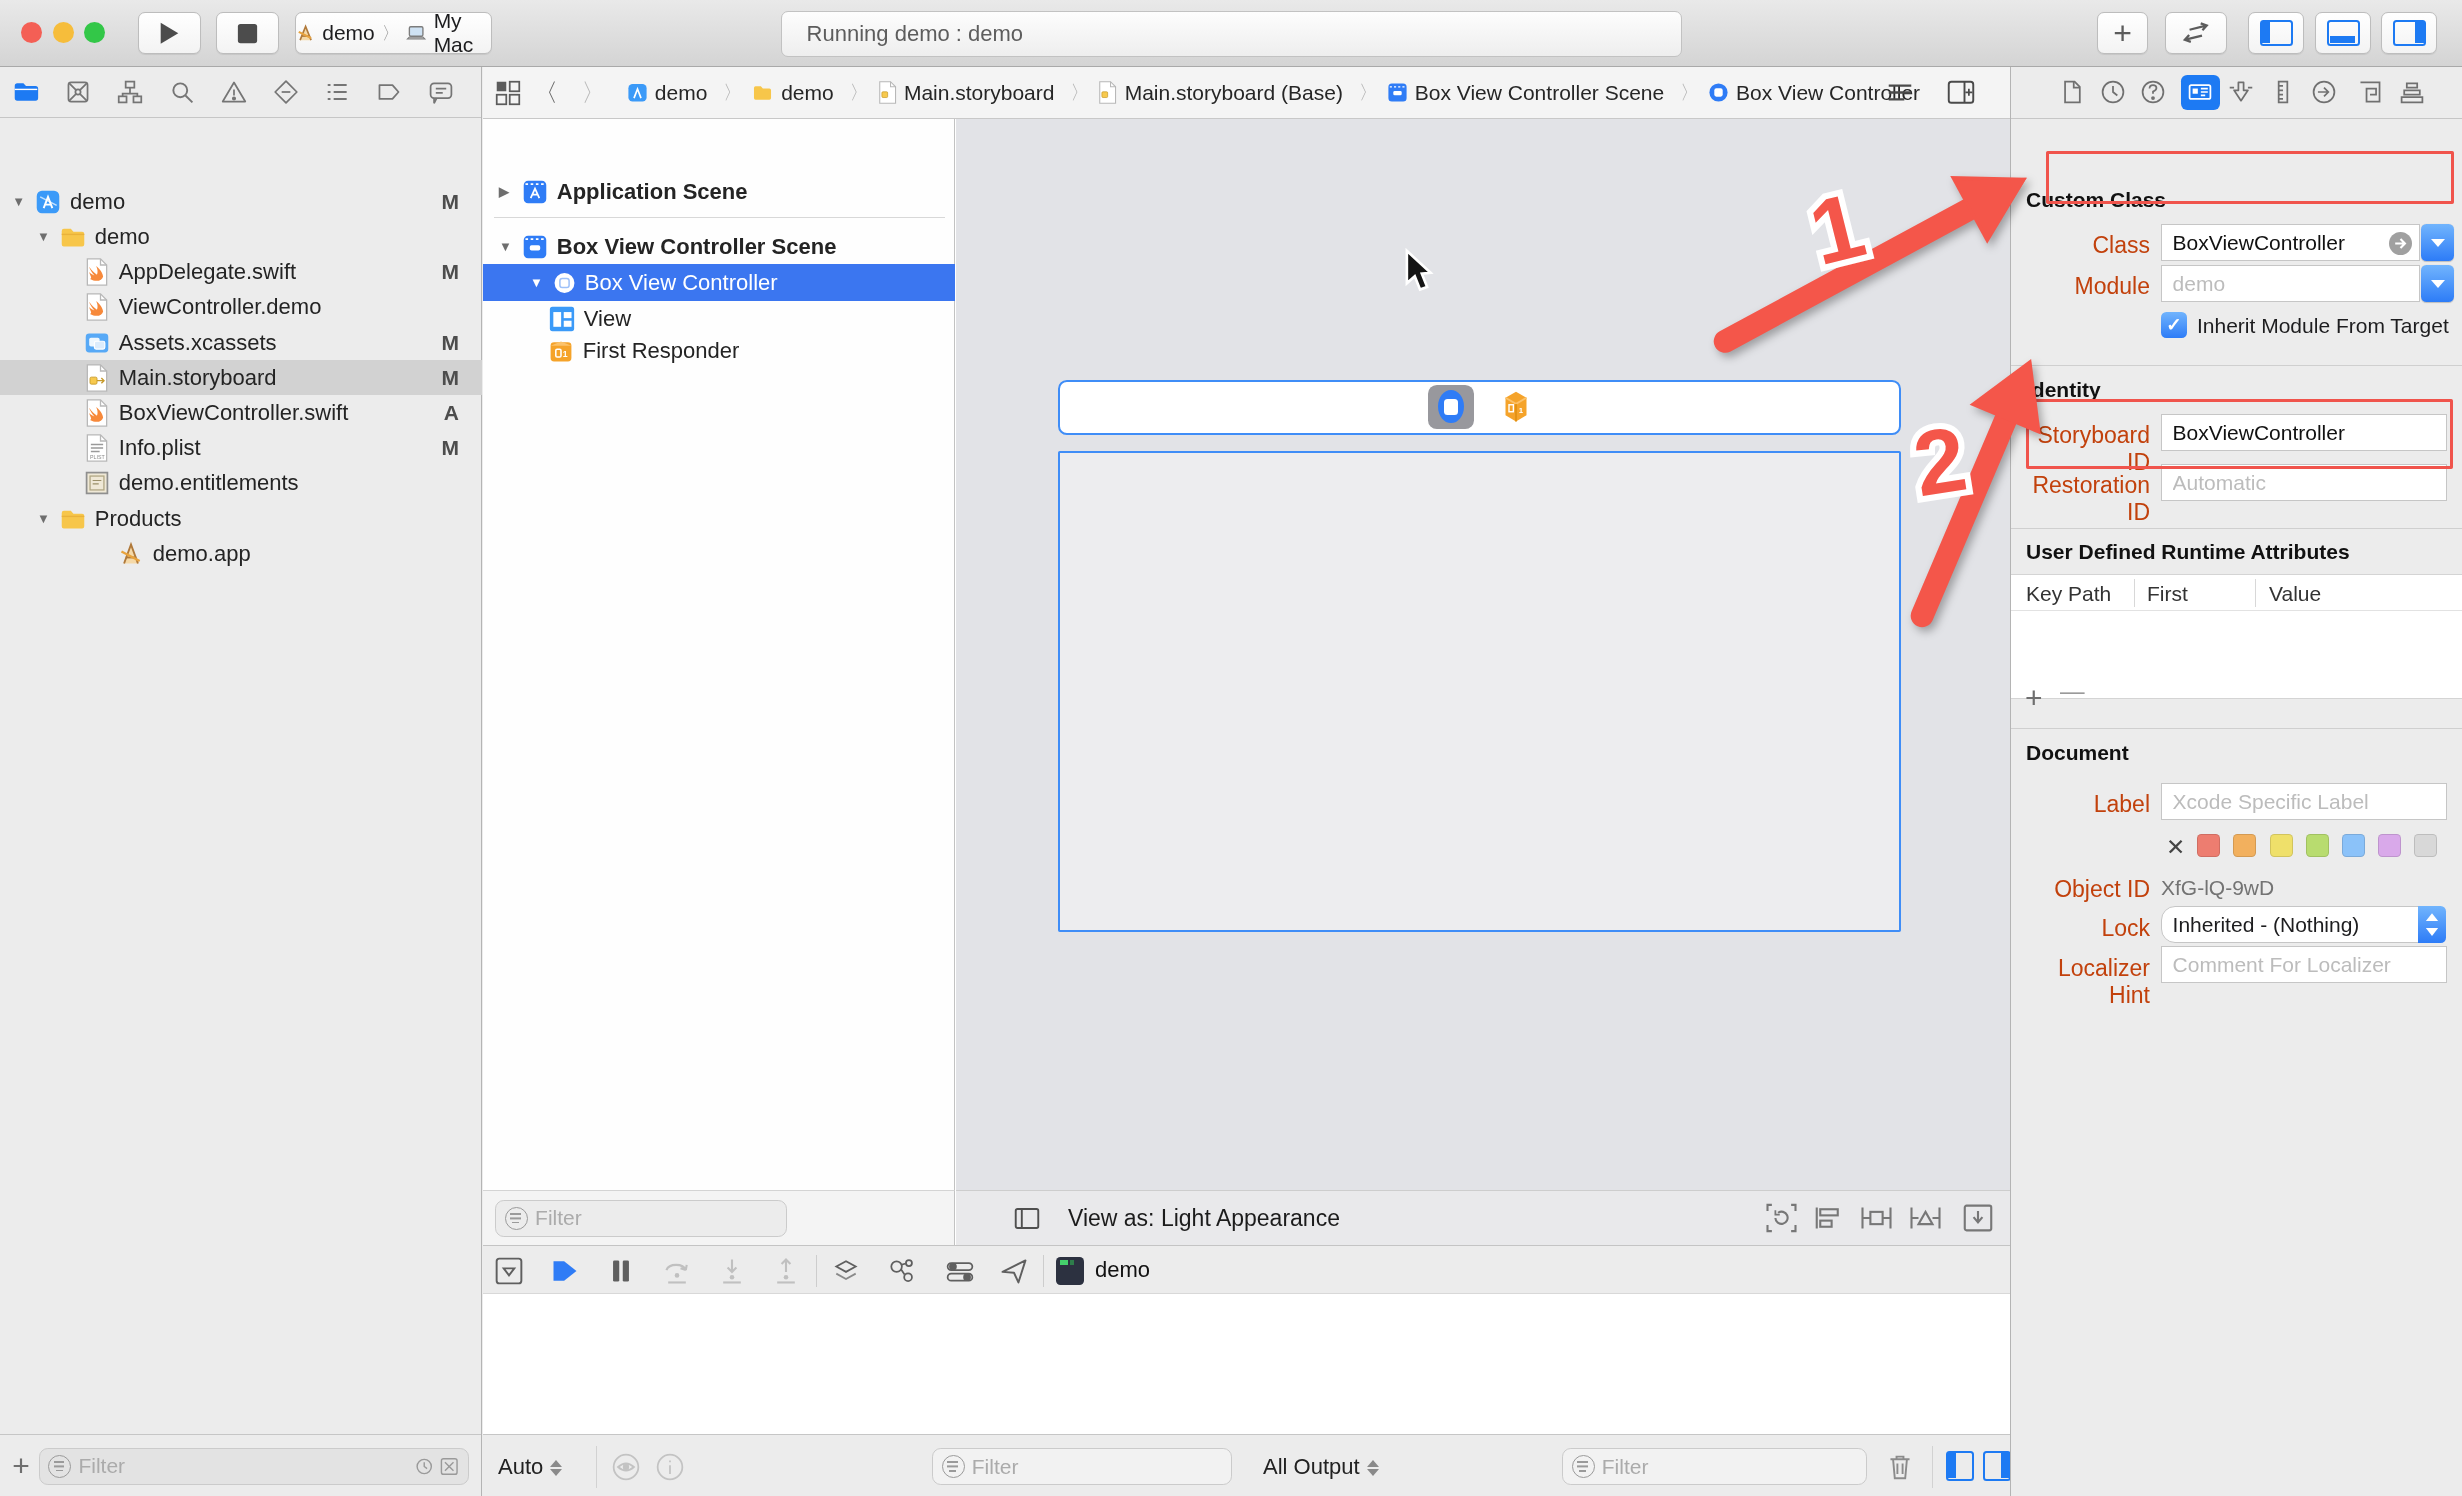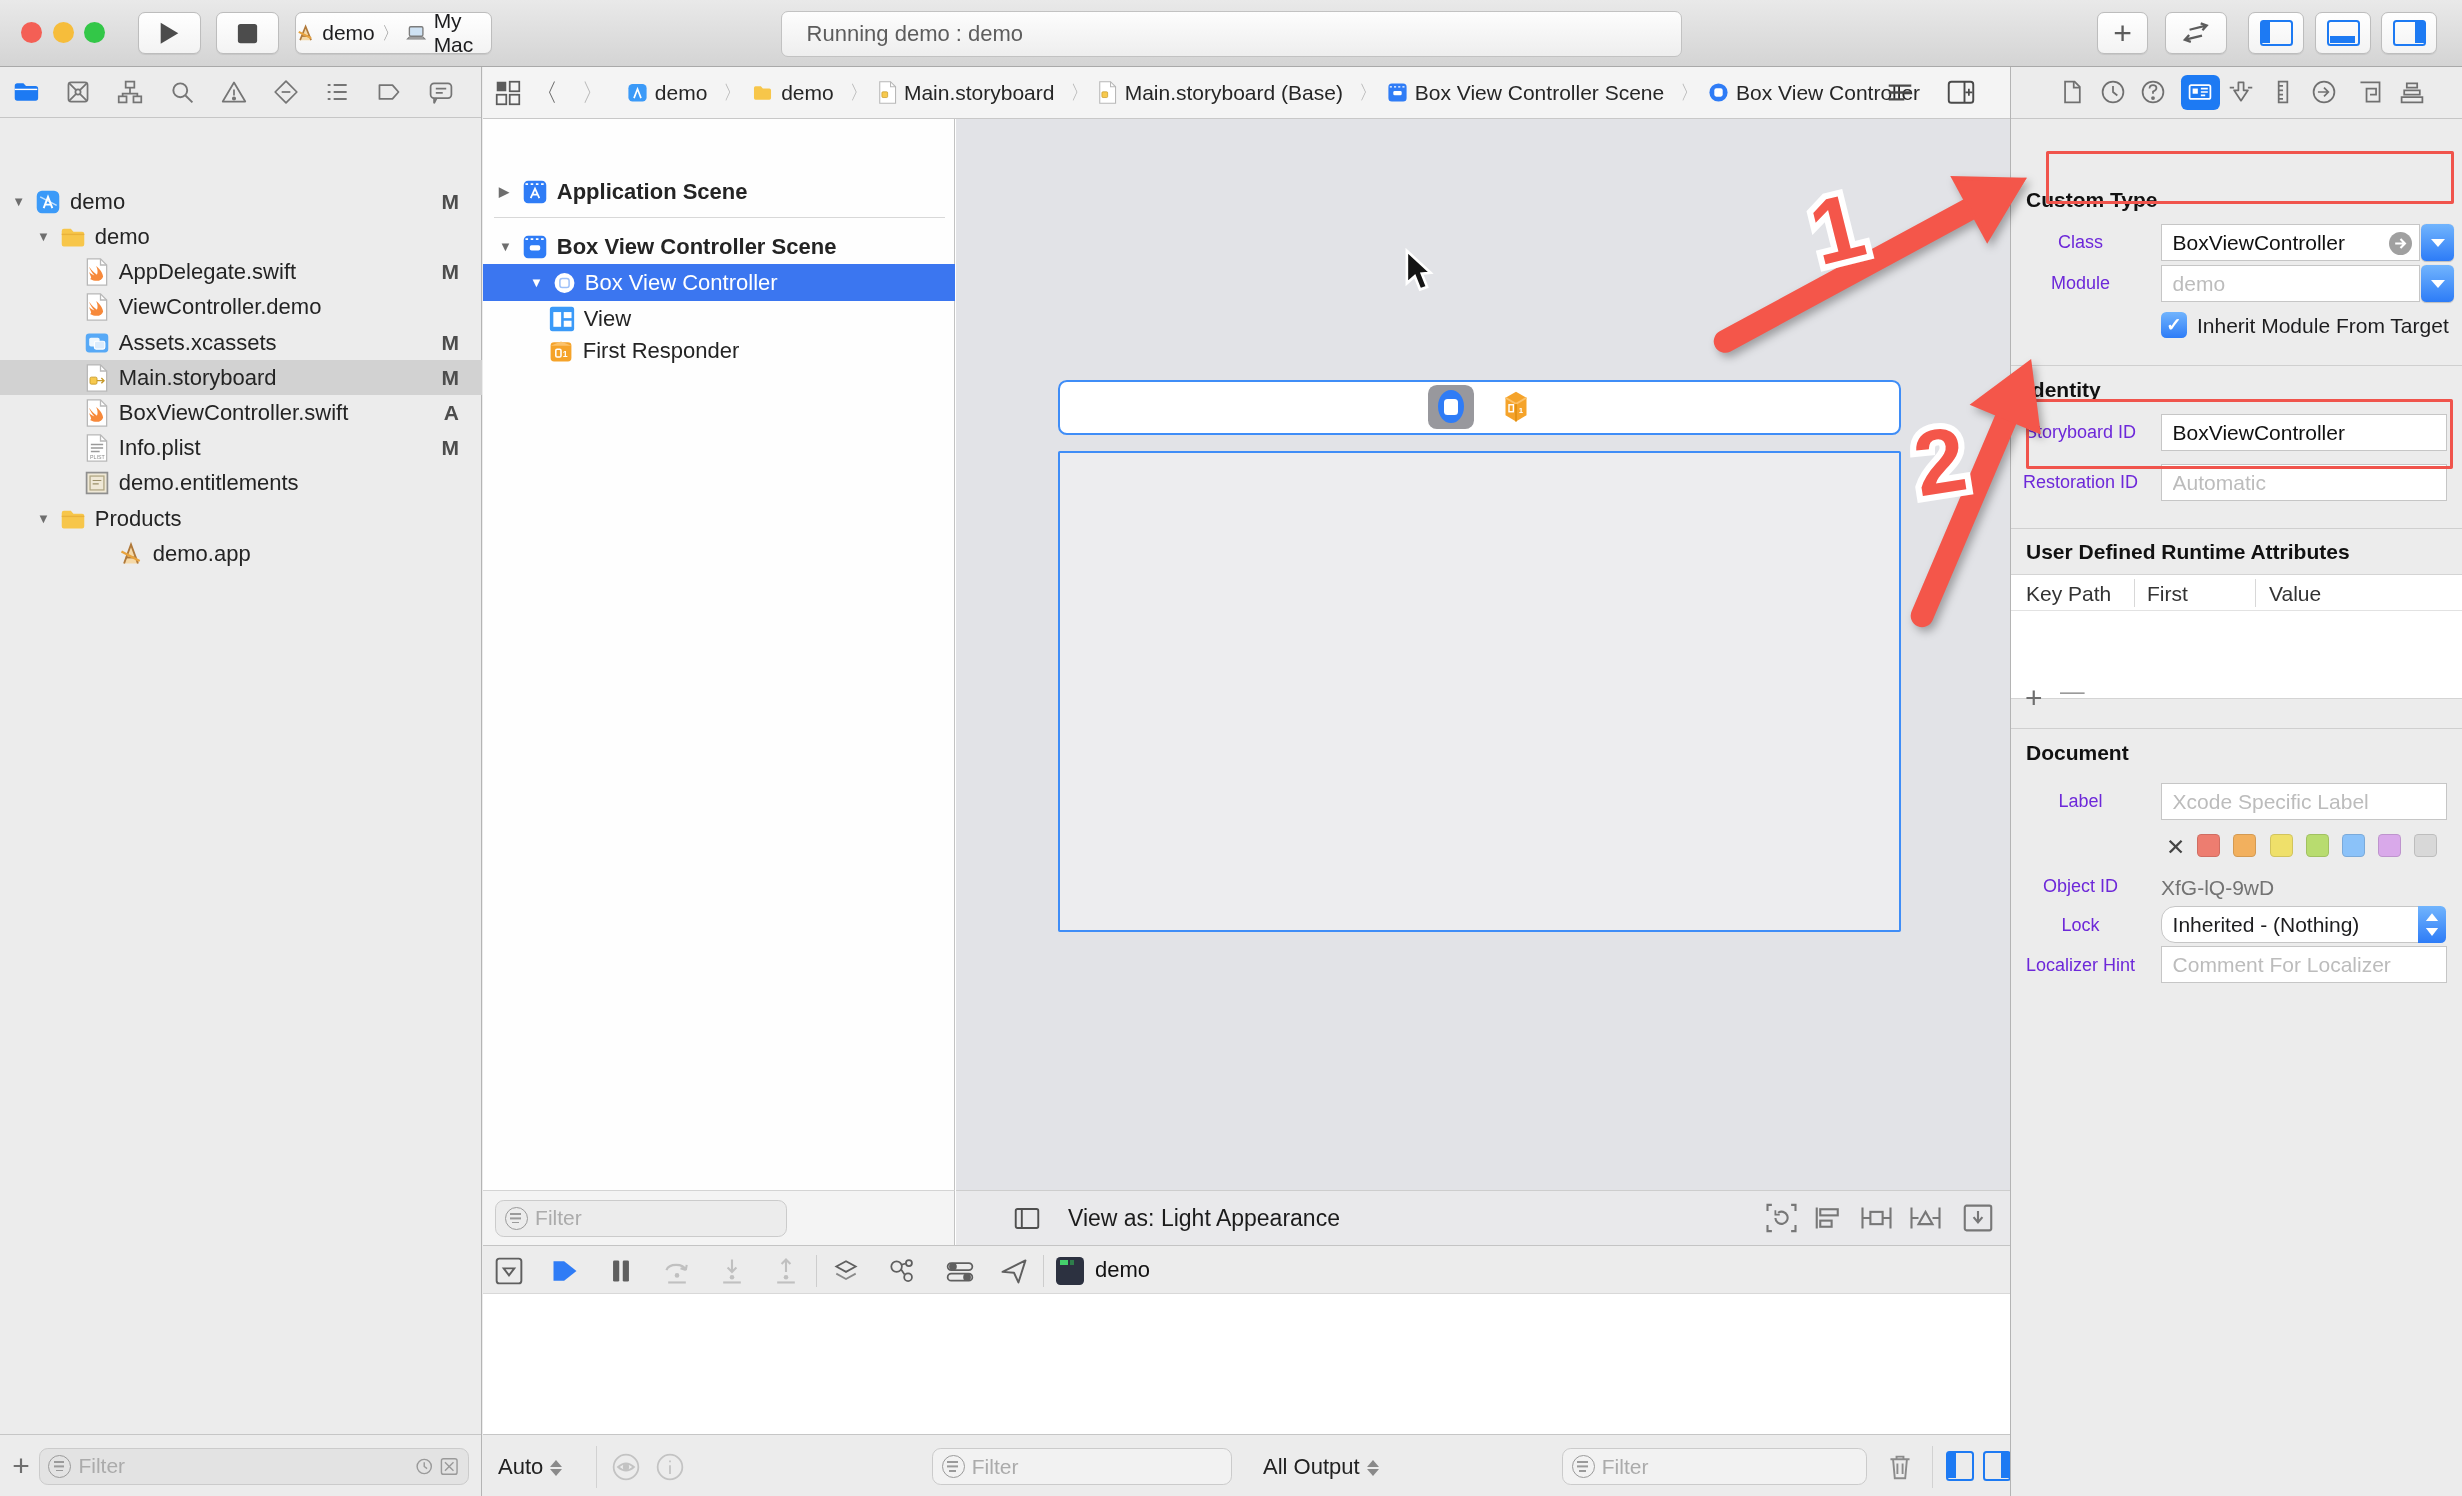--- a/index.html
+++ b/index.html
@@ -52,21 +52,21 @@
 .graystep{display:inline-flex;flex-direction:column;gap:1.8px;margin-left:7px;vertical-align:middle}
 .graystep b{width:0;height:0;border-left:6.2px solid transparent;border-right:6.2px solid transparent}
 .graystep b.up{border-bottom:7px solid #8a8a8a}
 .graystep b.dn{border-top:7px solid #8a8a8a}
 
 #inspector{position:absolute;left:2010px;top:67px;width:452px;height:1430px;background:#ececec;border-left:0.9px solid #b4b4b4}
 #insptabs{position:absolute;left:0;top:0;width:100%;height:52px;border-bottom:0.9px solid #c6c6c6}
 .itab{position:absolute;top:12.3px;width:26px;height:26px}
 .iseltab{position:absolute;left:170px;top:8px;width:39px;height:35px;background:#1d7af3;border-radius:6.2px}
 .ihdr{position:absolute;left:15px;font-size:21px;font-weight:700;color:#111}
-.ilbl{position:absolute;left:0;width:139px;text-align:center;font-size:18px;color:#6d28d9}
+.ilbl{position:absolute;left:0;width:139px;text-align:right;font-size:23px;color:#c2410c}
 .ifield{position:absolute;background:#fff;border:0.9px solid #c6c6c6;height:37px;font-size:21px;display:flex;align-items:center}
 .ifield input{border:none;width:100%;height:100%;background:transparent;font-size:21px;color:#111;padding:0 10.6px}
 .ifield input::placeholder{color:#bcbcbc}
 .ddchip{position:absolute;width:33px;height:37px;background:linear-gradient(#71b4fd,#2d7cf7);border-radius:5.3px;box-shadow:0 0.9px 0.9px rgba(0,0,0,.2)}
 .ddchip::after{content:"";position:absolute;left:9.7px;top:15px;border-left:7px solid transparent;border-right:7px solid transparent;border-top:8.8px solid #fff}
 .idiv{position:absolute;left:0;width:100%;height:0.9px;background:#cfcfcf}
 .redbox{position:absolute;border:3.5px solid #f0544c;border-radius:1.8px}
 .swatch{position:absolute;width:23px;height:23px;border-radius:4.4px;border:0.9px solid rgba(0,0,0,.12)}
 
 .funnel{width:23px;height:23px;border:1.8px solid #9a9a9a;border-radius:50%;position:relative}
@@ -605,21 +605,21 @@
         <path d="M8 15h11M15 10l5 5-5 5"></path>
       </svg>
     <svg class="itab" style="left:346px" viewBox="0 0 30 30" fill="none" stroke="#707070" stroke-width="2">
         <path d="M4 4h22v22H11V11h11v7h-7"></path>
       </svg>
     <svg class="itab" style="left:388px" viewBox="0 0 30 30" fill="none" stroke="#707070" stroke-width="2">
         <path d="M3 21h24v6H3zM6 13h18v5H6zM9 5h12v5H9z"></path>
       </svg>
   </div>
 
-  <div class="ihdr" style="top:121px">Custom Type</div>
+  <div class="ihdr" style="top:121px">Custom Class</div>
   <span class="ilbl" style="top:165px">Class</span>
   <div class="ifield" style="left:150px;top:157px;width:259px">
     <input style="padding-right: 35px;" value="BoxViewController">
     <span style="position:absolute;right:7px;top:7px;width:23px;height:23px;border-radius:50%;background:#a0a0a0">
         <svg width="23" height="23" viewBox="0 0 26 26" fill="none" stroke="#fff" stroke-width="2.4">
           <path d="M7 13h11M13 8l5 5-5 5"></path>
         </svg>
       </span>
   </div>
   <span class="ddchip" style="left:410px;top:157px"></span>

